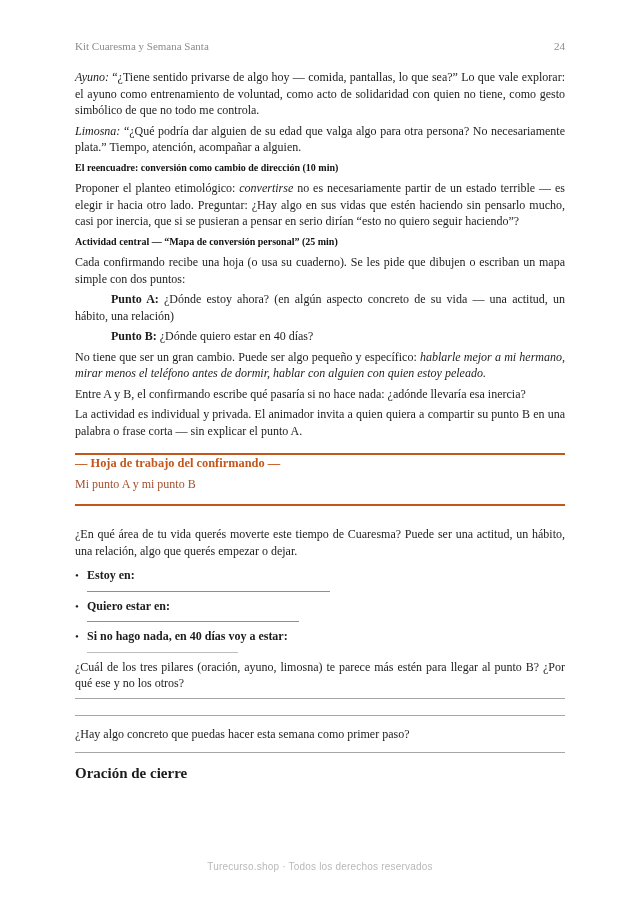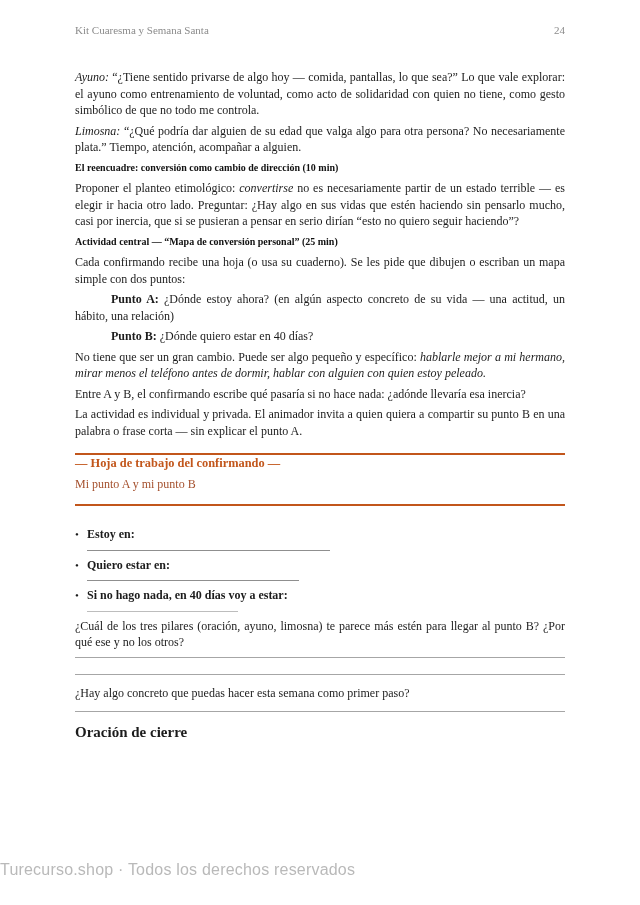--- a/index.html
+++ b/index.html
@@ -9,21 +9,21 @@
     height: 905px;
     background: #ffffff;
     font-family: "Liberation Serif", "DejaVu Serif", serif;
     color: #1c1c1c;
     overflow: hidden;
   }
 
   
   .header {
     position: absolute;
-    top: 24px; left: 75px; right: 75px;
+    top: 40px; left: 75px; right: 75px;
     display: flex;
     justify-content: space-between;
     align-items: baseline;
     font-size: 11px;
     color: #8b8b8b;
   }
 
   
   .main {
     position: absolute;
@@ -102,23 +102,23 @@
     margin: 2px 0 0 0;
     font-weight: bold;
     font-size: 15px;
   }
 
   
   .footer {
     position: absolute;
     left: 0; right: 0;
     top: 861px;
-    text-align: left;
+    text-align: center;
     font-family: "Liberation Sans", "DejaVu Sans", sans-serif;
-    font-size: 16px;
+    font-size: 10px;
     color: #b9b9b9;
     letter-spacing: 0.2px;
   }
 </style>
 </head>
 <body>
 
 <div class="page">
 
   <div class="header">
@@ -150,20 +150,21 @@
 
     <p>La actividad es individual y privada. El animador invita a quien quiera a compartir su punto B en una palabra o frase corta — sin explicar el punto A.</p>
 
     <hr class="ws-rule top">
 
     <p class="ws-title">— Hoja de trabajo del confirmando —</p>
     <p class="ws-subtitle">Mi punto A y mi punto B</p>
 
     <hr class="ws-rule bottom">
 
+    <p>¿En qué área de tu vida querés moverte este tiempo de Cuaresma? Puede ser una actitud, un hábito, una relación, algo que querés empezar o dejar.</p>
 
     <div class="bullets">
       <div class="bullet-item">
         <div class="bullet-row">
           <span class="bullet-dot">•</span>
           <span class="bullet-label">Estoy en:</span>
         </div>
         <div class="write-line w1"></div>
       </div>
       <div class="bullet-item">

